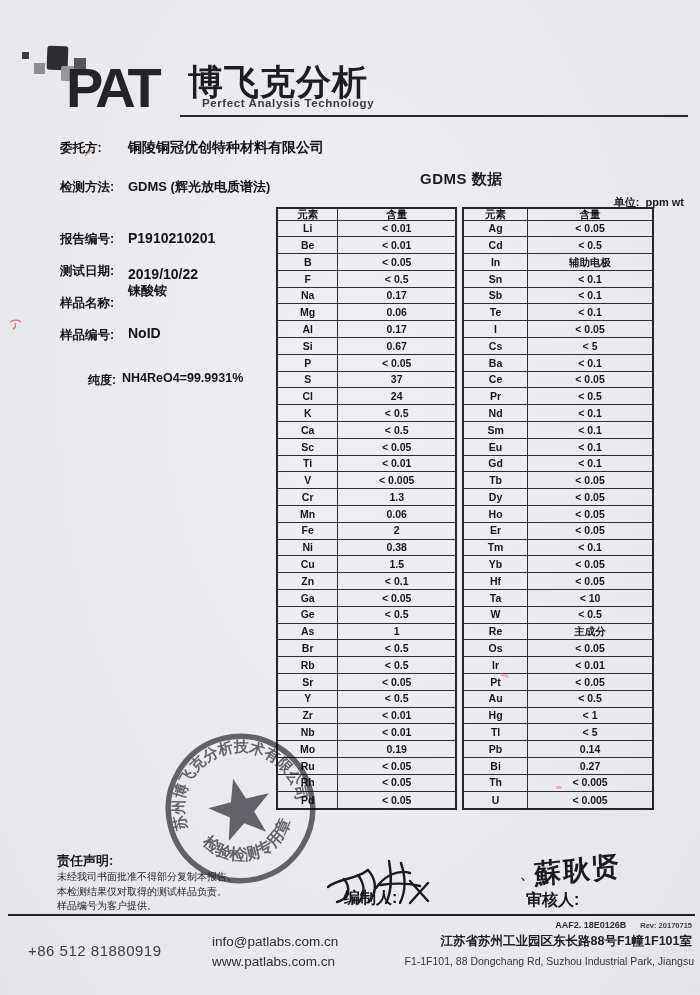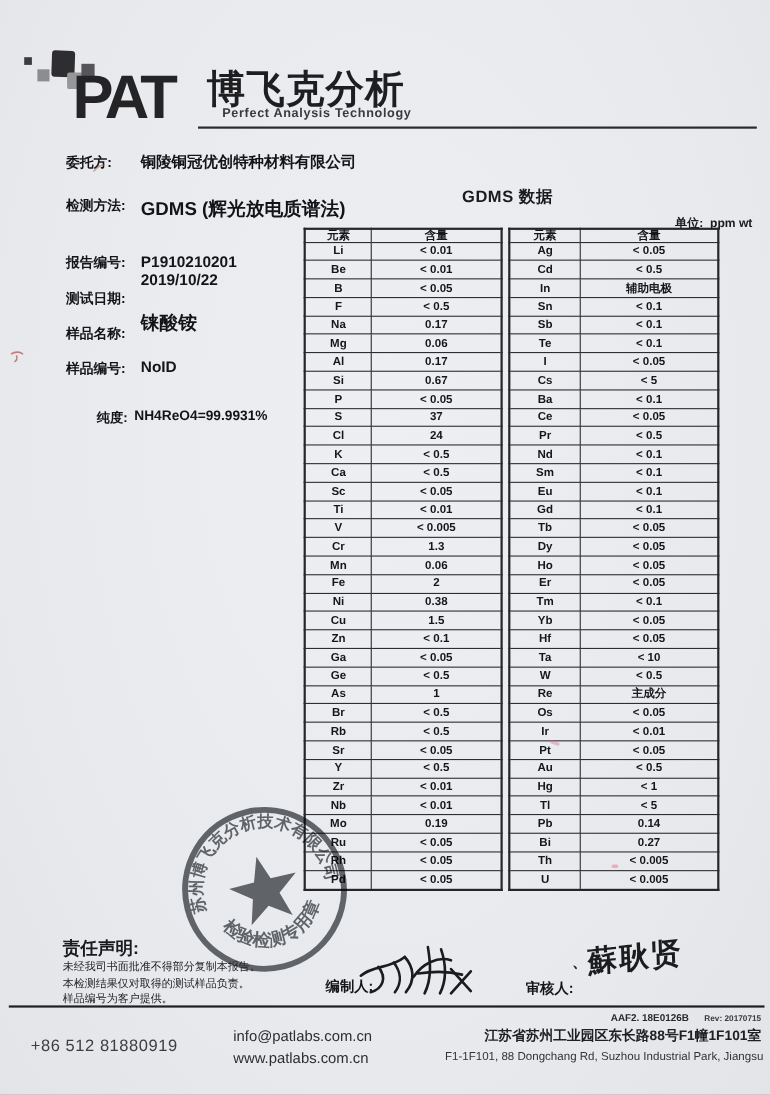--- a/index.html
+++ b/index.html
@@ -9,37 +9,37 @@
     font-family:"Liberation Sans","DejaVu Sans",sans-serif;color:#1b1b1d;overflow:hidden;}
   .abs{position:absolute;}
   
   .logo-square{position:absolute;}
   .logo-pat{font-size:56px;font-weight:800;letter-spacing:-4px;color:#242426;line-height:1;}
   .logo-cn{font-size:35px;font-weight:800;color:#1e1e20;letter-spacing:1px;line-height:1;}
   .logo-sub{font-size:11.5px;font-weight:600;color:#3a3a3c;letter-spacing:.6px;}
   .logo-rule{height:2px;background:#2b2b2d;}
   
   .lbl{font-weight:bold;font-size:12.5px;color:#141416;white-space:nowrap;}
-  .val{font-weight:bold;font-size:17px;color:#141416;white-space:nowrap;}
+  .val{font-weight:bold;font-size:13px;color:#141416;white-space:nowrap;}
   .big{font-size:14px;}
   
   .gdms-title{font-size:15px;font-weight:bold;letter-spacing:.5px;}
   .unit-line{font-size:11px;font-weight:bold;text-align:right;}
   table.data-table{position:absolute;border-collapse:collapse;table-layout:fixed;
     border:2px solid #26262a;}
   table.data-table th, table.data-table td{
     border:1px solid #2e2e32;font-size:10.5px;font-weight:bold;color:#17171a;
     text-align:center;vertical-align:middle;padding:0;line-height:1;}
   
   .stamp{mix-blend-mode:multiply;opacity:.85;}
   
-  .disc-title{font-size:16px;font-weight:bold;color:#1a1a1c;}
+  .disc-title{font-size:13px;font-weight:bold;color:#1a1a1c;}
   .disc-line{font-size:10px;color:#222226;line-height:14.5px;font-weight:500;}
   
-  .sign-lbl{font-size:13px;font-weight:bold;color:#161618;}
+  .sign-lbl{font-size:16px;font-weight:bold;color:#161618;margin-left:48px;}
   .sig-text{font-size:27px;font-weight:600;color:#1c1c1e;transform:rotate(-6deg) skewX(-4deg);
     display:inline-block;letter-spacing:2px;}
   .sig-tick{font-size:14px;font-weight:bold;color:#1c1c1e;}
   
   .rule{background:#1f1f22;}
   .doccode{font-size:9px;font-weight:600;color:#2a2a2e;text-align:right;}
   .doccode .rev{font-size:7.5px;margin-left:14px;color:#3a3a3e;}
   .phone{font-size:15px;color:#3d3d42;letter-spacing:.5px;}
   .mailweb{font-size:13.5px;color:#2d2d32;line-height:20px;}
   .addr-cn{font-size:12.5px;font-weight:bold;color:#202024;text-align:right;}
@@ -66,21 +66,21 @@
   <div class="abs lbl" style="left:60px;top:140px;">委托方:</div>
   <div class="abs val big" style="left:128px;top:139px;">铜陵铜冠优创特种材料有限公司</div>
 
   <div class="abs lbl" style="left:60px;top:179px;">检测方法:</div>
   <div class="abs val" style="left:128px;top:178px;">GDMS (辉光放电质谱法)</div>
 
   <div class="abs lbl" style="left:60px;top:231px;">报告编号:</div>
   <div class="abs val big" style="left:128px;top:230px;">P1910210201</div>
 
   <div class="abs lbl" style="left:60px;top:263px;">测试日期:</div>
-  <div class="abs val big" style="left:128px;top:246px;">2019/10/22</div>
+  <div class="abs val big" style="left:128px;top:266px;">2019/10/22</div>
 
   <div class="abs lbl" style="left:60px;top:295px;">样品名称:</div>
   <div class="abs val" style="left:128px;top:282px;">铼酸铵</div>
 
   <div class="abs lbl" style="left:60px;top:327px;">样品编号:</div>
   <div class="abs val big" style="left:128px;top:325px;">NoID</div>
 
   <div class="abs lbl" style="left:88px;top:372px;font-size:12px;">纯度:</div>
   <div class="abs val" style="left:122px;top:371px;font-size:12.5px;">NH4ReO4=99.9931%</div>
 

